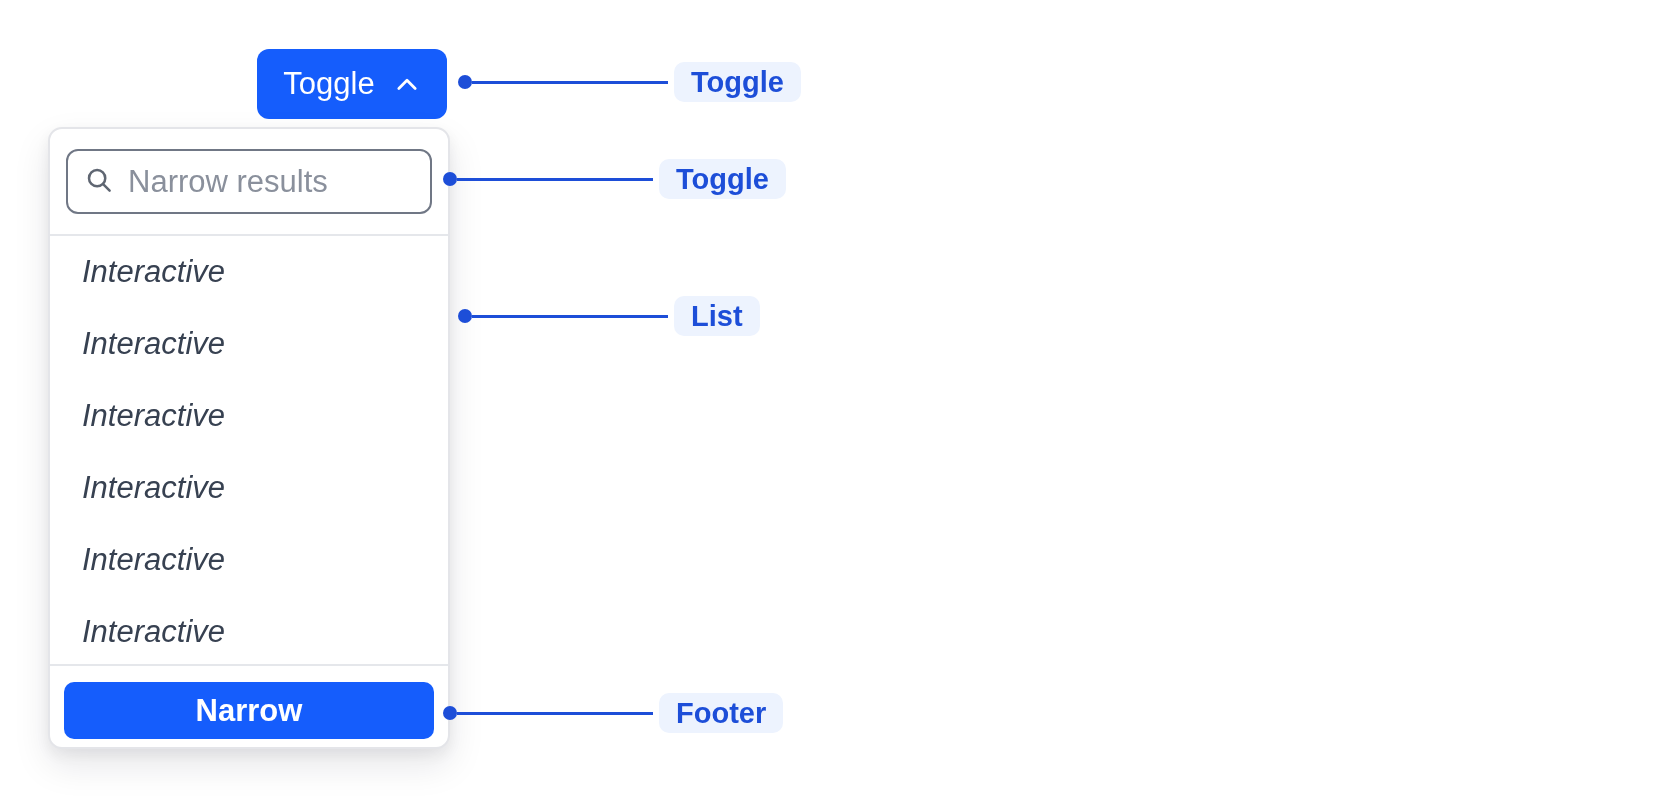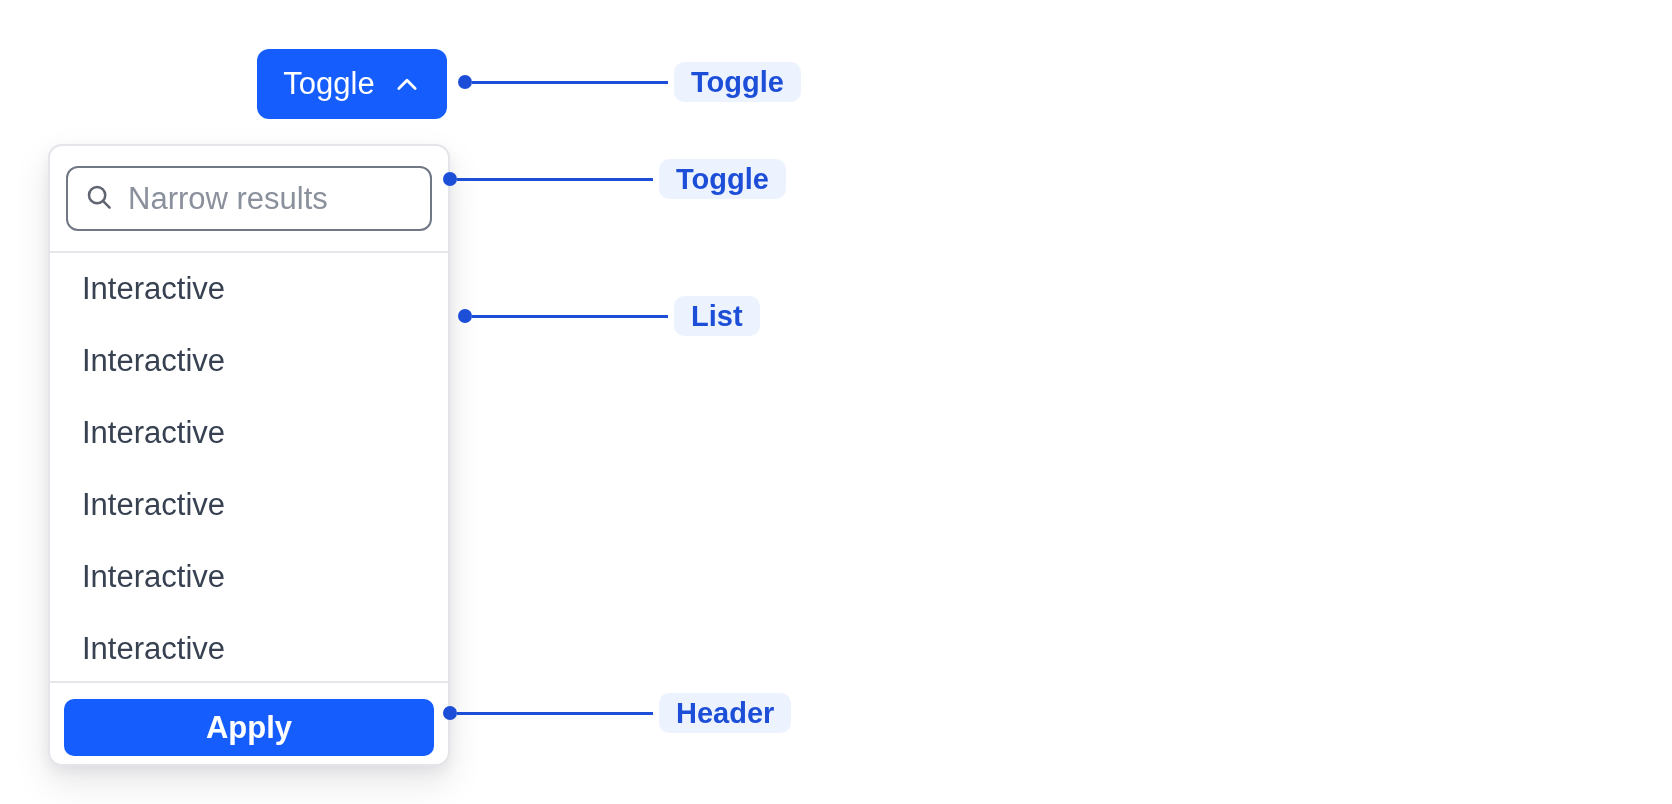--- a/index.html
+++ b/index.html
@@ -32,21 +32,21 @@
     justify-content: center;
     gap: 18px;
     cursor: pointer;
   }
   .toggle-btn svg { display: block; margin-top: 2px; }
 
   
   .panel {
     position: absolute;
     left: 48px;
-    top: 144px;
+    top: 127px;
     width: 402px;
     height: 622px;
     background: #ffffff;
     border: 2px solid var(--panel-border, #e4e5e9);
     border-radius: 14px;
     box-shadow: 0 6px 14px rgba(17, 24, 39, 0.06), 0 16px 36px rgba(17, 24, 39, 0.10);
     display: flex;
     flex-direction: column;
   }
 
@@ -87,20 +87,21 @@
     overflow: hidden;
   }
   .list-item {
     height: 72px;
     display: flex;
     align-items: center;
     padding: 0 32px;
     font-size: 31px;
     color: var(--list-text, #374151);
     cursor: pointer;
+    font-style: italic;
   }
 
   .panel-footer {
     flex: 0 0 auto;
     border-top: 2px solid var(--divider, #e5e7eb);
     padding: 16px 14px 8px 14px;
   }
   .apply-btn {
     width: 100%;
     height: 57px;
@@ -180,21 +181,21 @@
   <ul class="list">
       <li class="list-item">Interactive</li>
       <li class="list-item">Interactive</li>
       <li class="list-item">Interactive</li>
       <li class="list-item">Interactive</li>
       <li class="list-item">Interactive</li>
       <li class="list-item">Interactive</li>
     </ul>
 
   <div class="panel-footer">
-    <button class="apply-btn">Apply</button>
+    <button class="apply-btn">Narrow</button>
   </div>
 </div>
 
 <div class="annotation" id="anno-toggle">
   <span class="anno-dot"></span>
   <span class="anno-line"></span>
   <span class="anno-pill">Toggle</span>
 </div>
 
 <div class="annotation" id="anno-header">
@@ -205,14 +206,14 @@
 
 <div class="annotation" id="anno-list">
   <span class="anno-dot"></span>
   <span class="anno-line"></span>
   <span class="anno-pill">List</span>
 </div>
 
 <div class="annotation" id="anno-footer">
   <span class="anno-dot"></span>
   <span class="anno-line"></span>
-  <span class="anno-pill">Header</span>
+  <span class="anno-pill">Footer</span>
 </div>
 
 </body></html>

